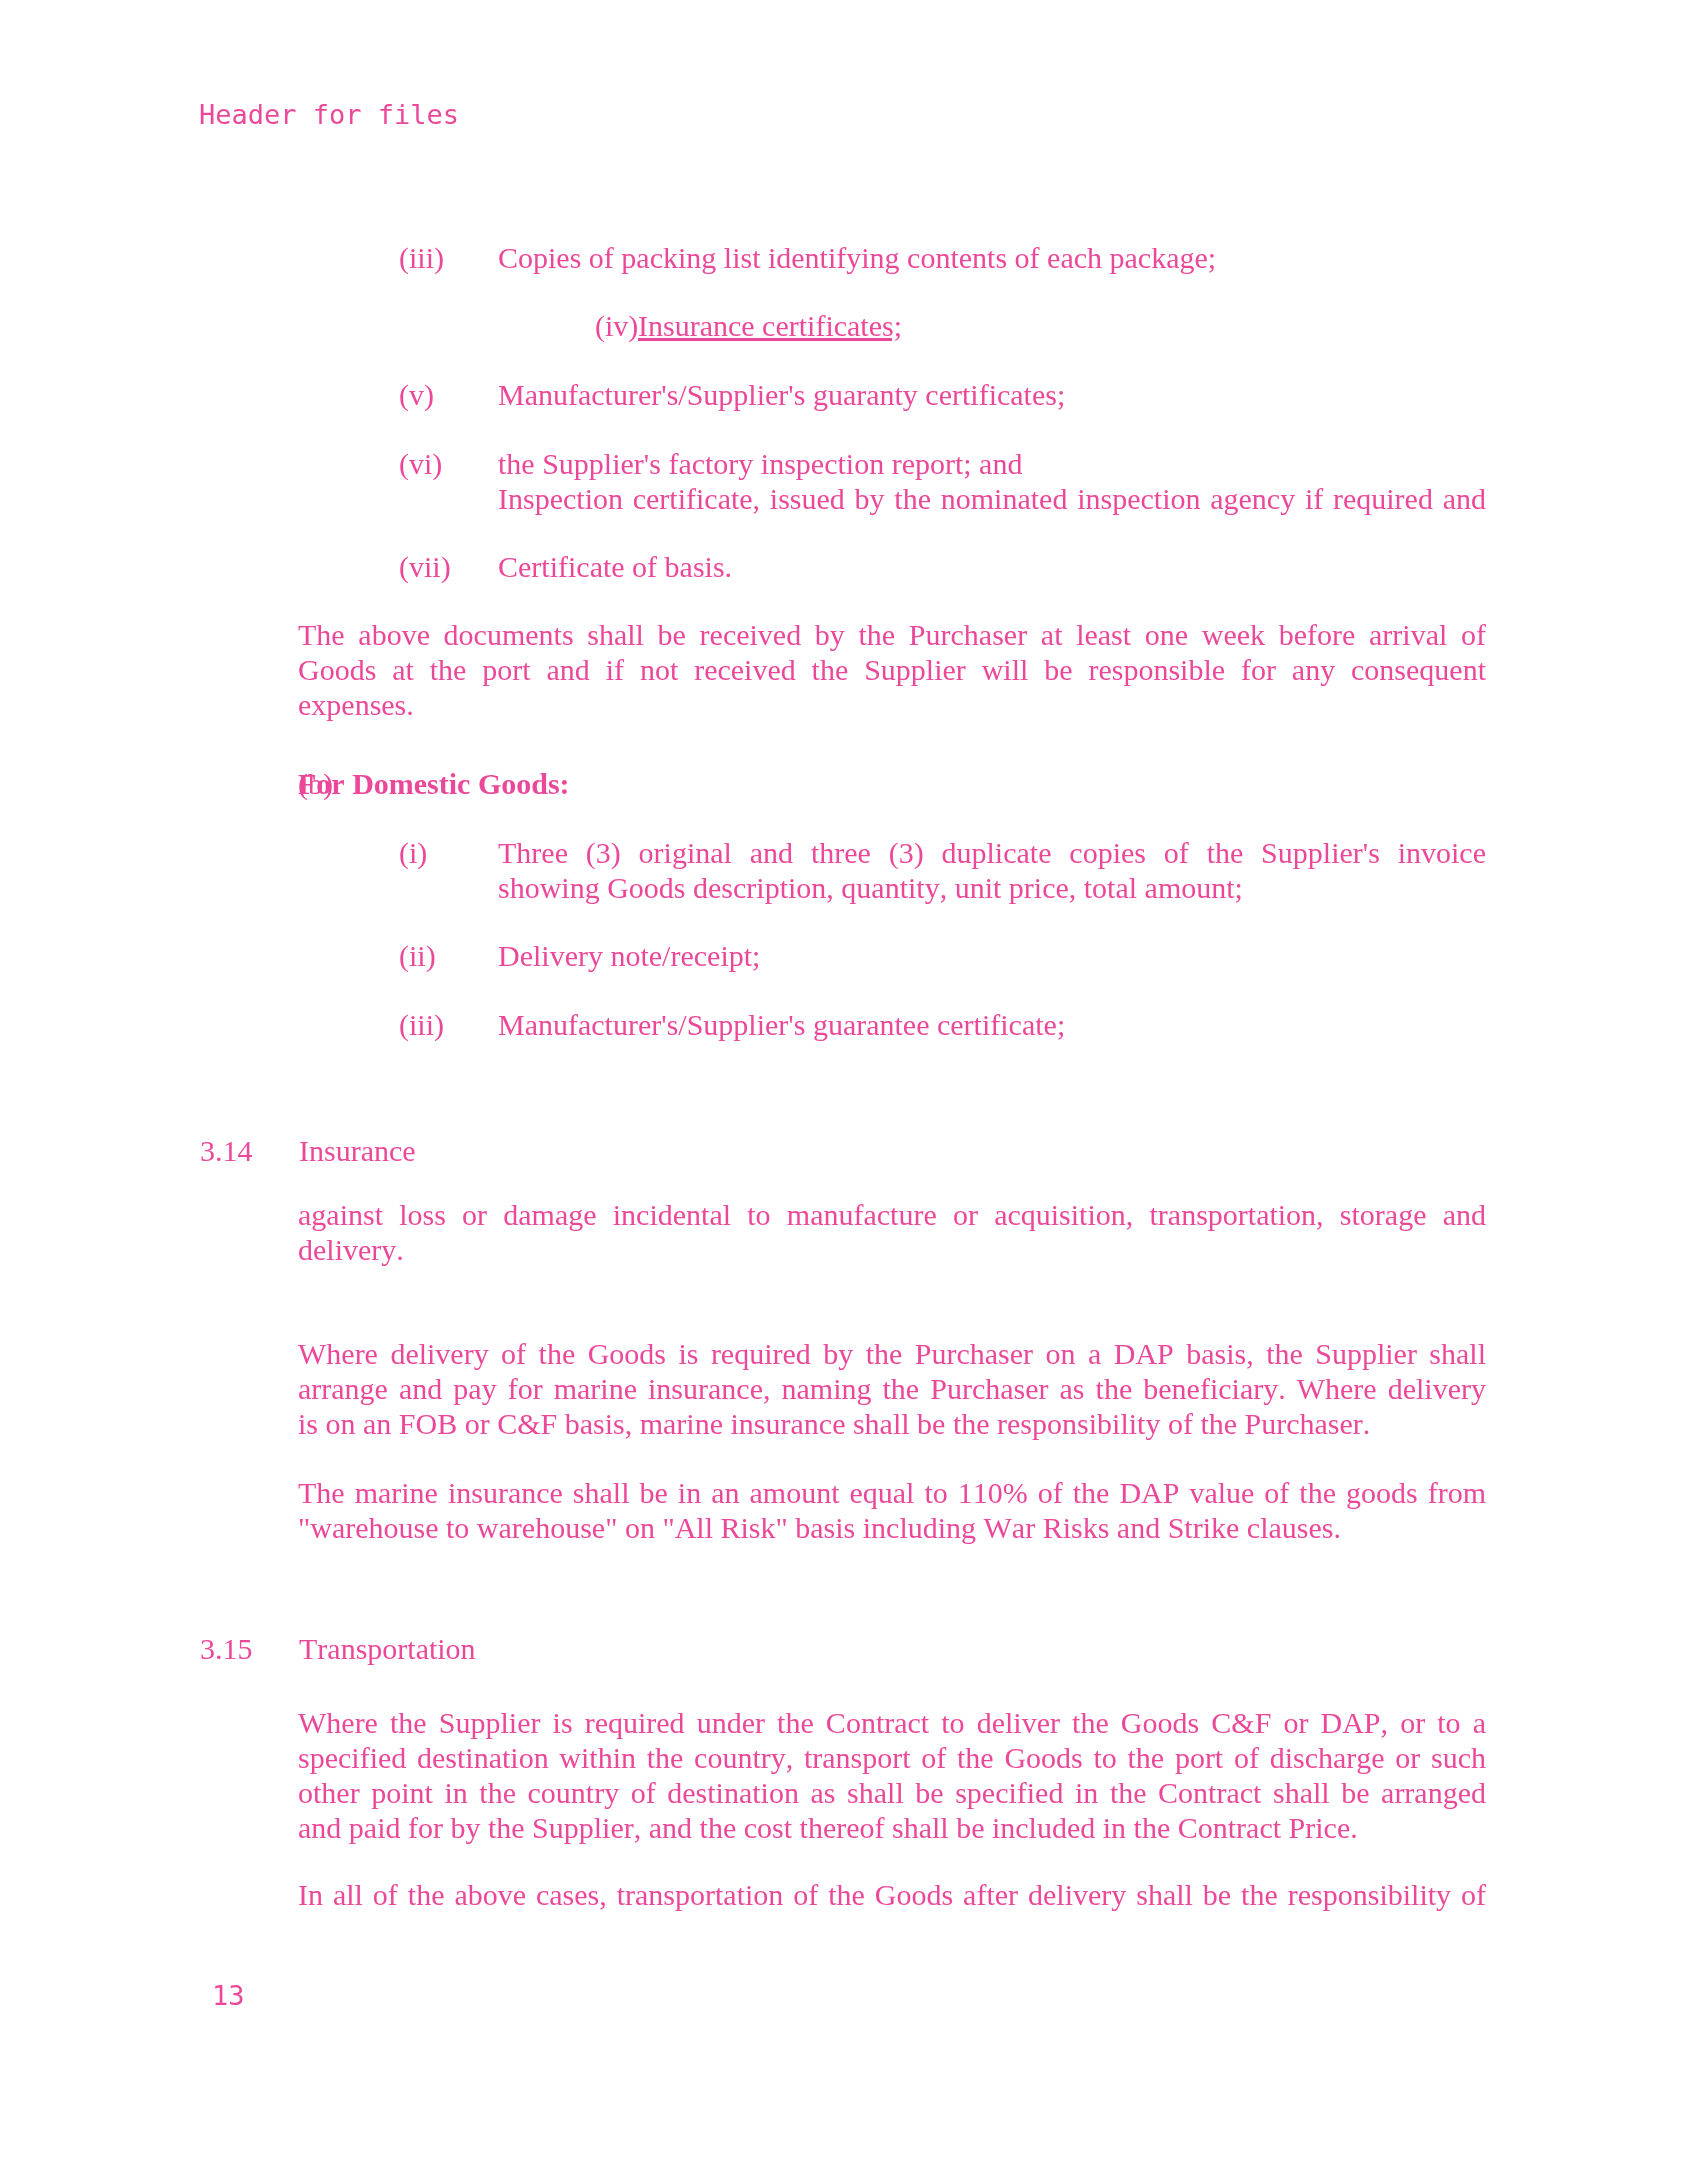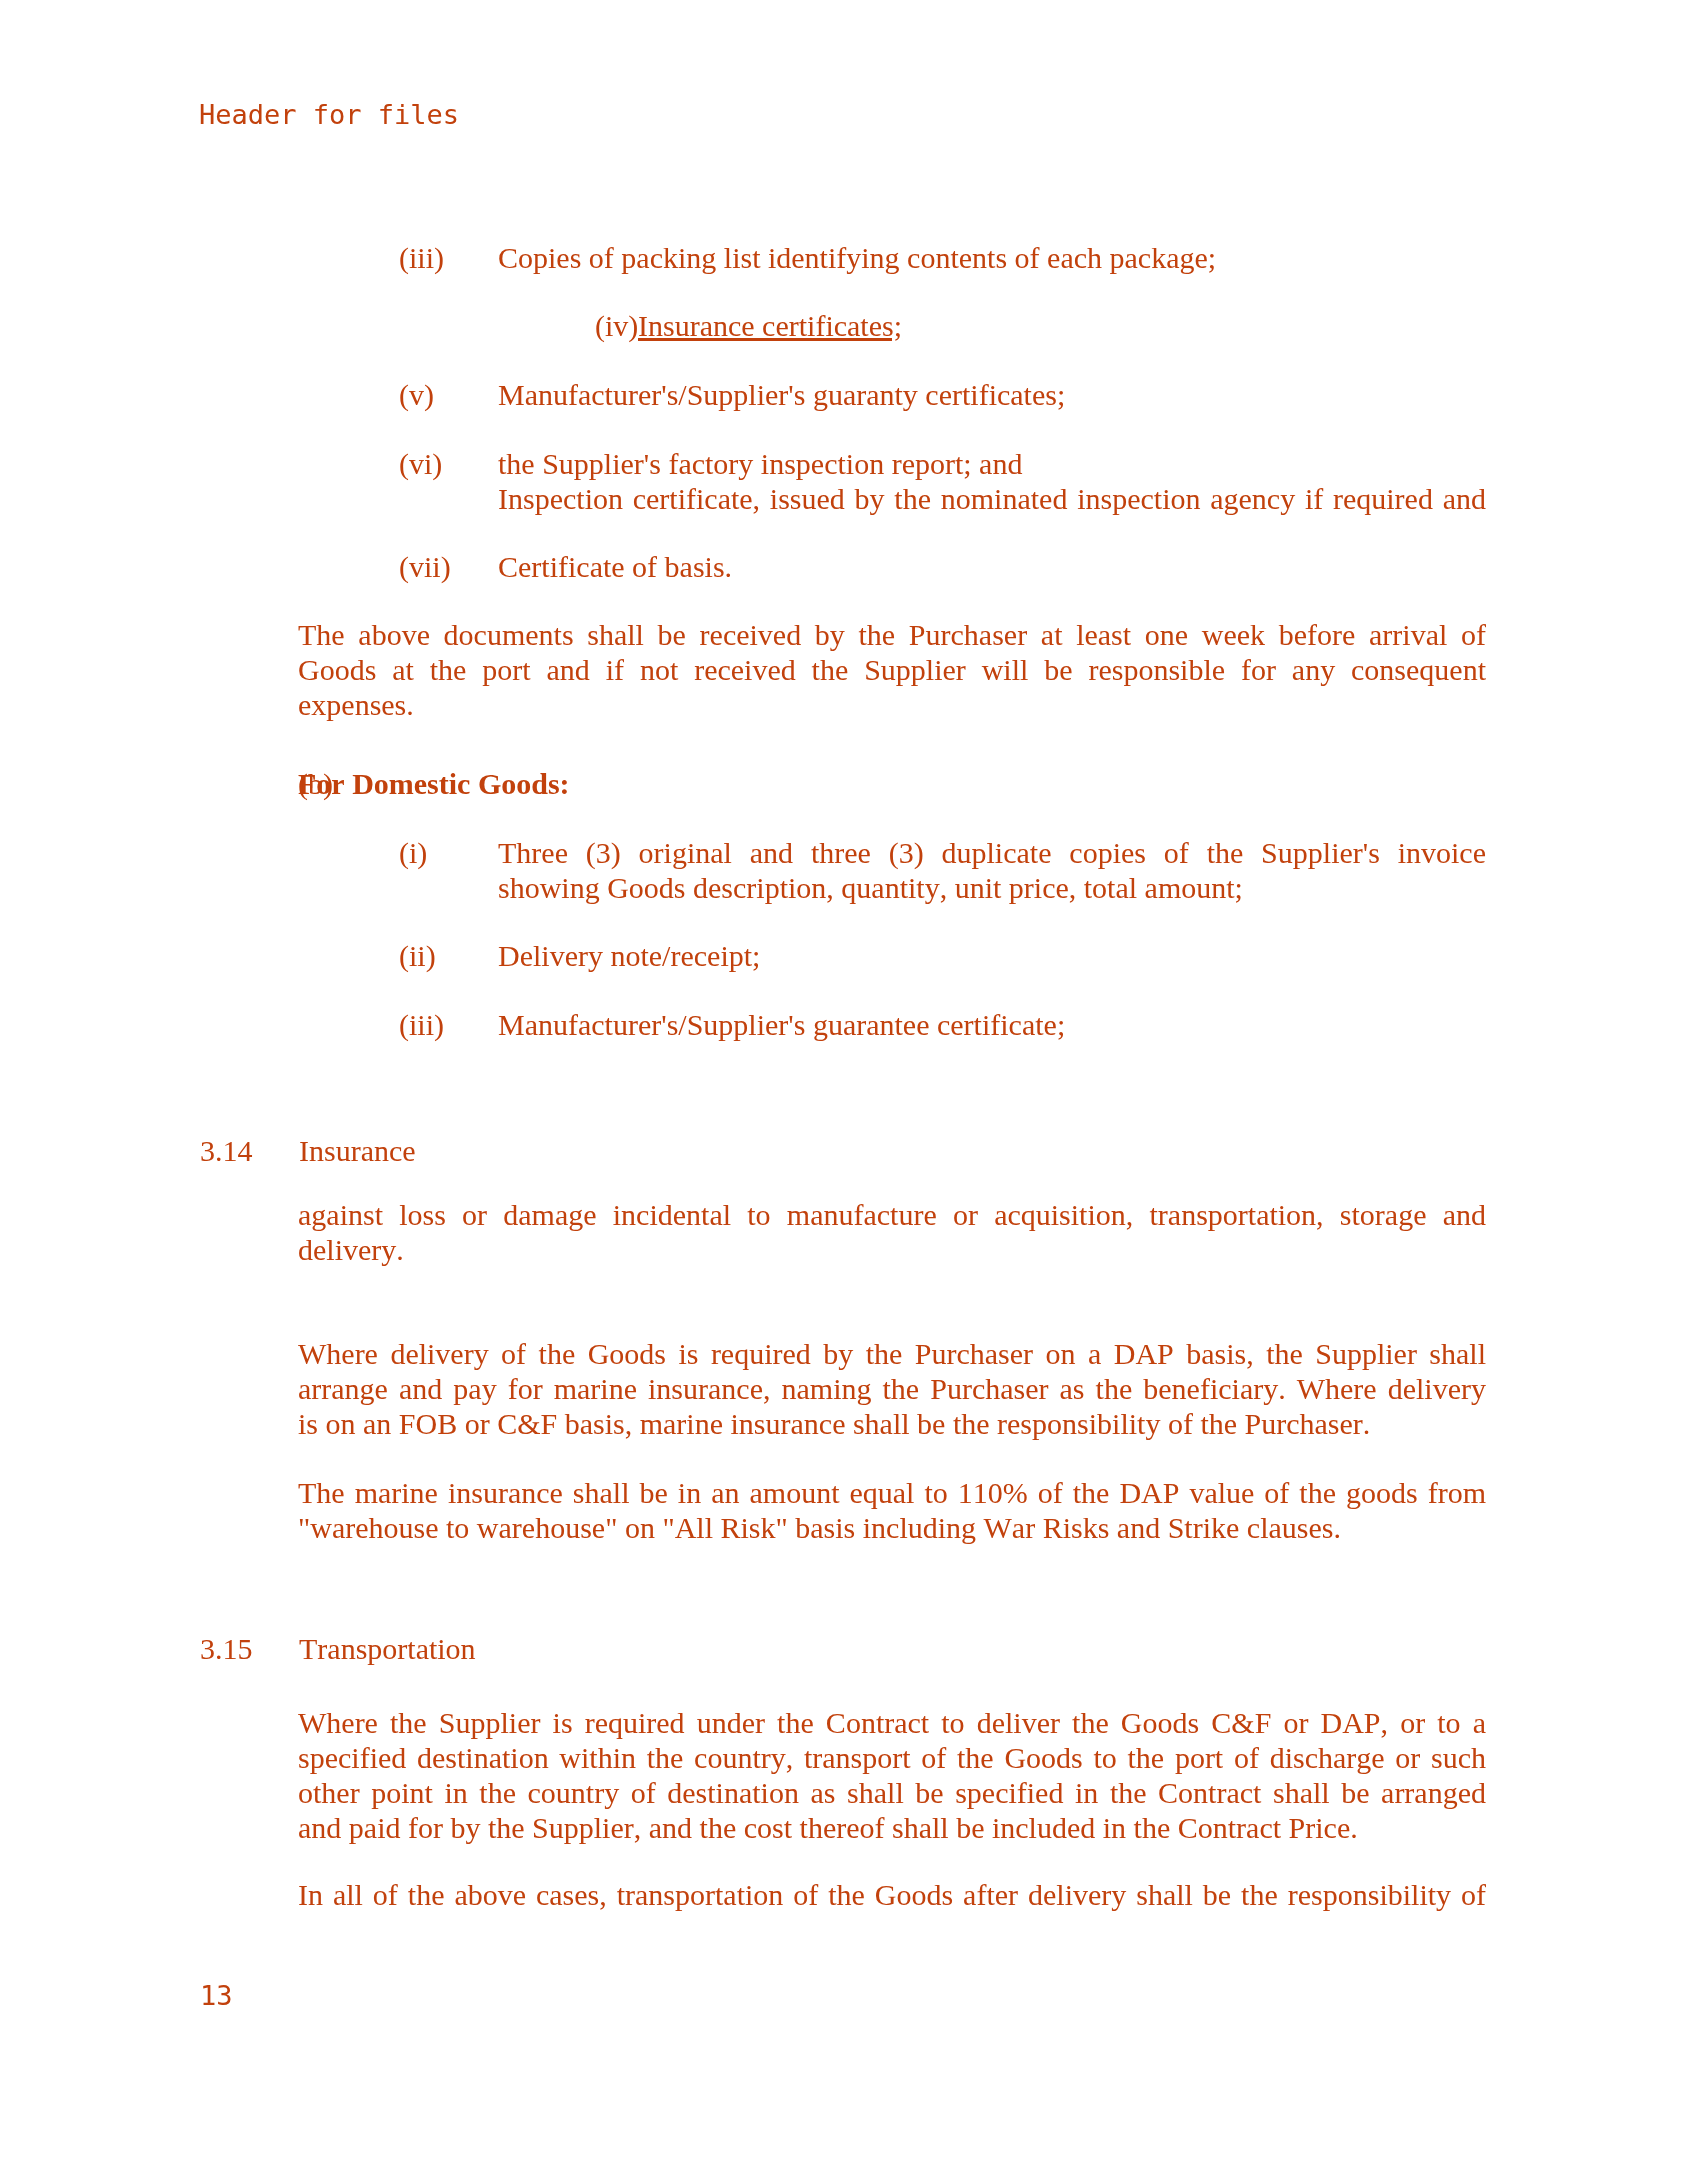--- a/index.html
+++ b/index.html
@@ -1,35 +1,35 @@
 <!DOCTYPE html>
 <html style="font-size:10.6px"><head>
 <meta charset="utf-8">
 <style>
   html,body{margin:0;padding:0;background:#ffffff;}
   .page{
     position:relative;
     width:1687px;
     height:2183px;
     background:#ffffff;
-    color:#c2410c;
+    color:#ec4899;
     font-family:"Liberation Serif","DejaVu Serif",serif;
     font-size:30px;
     line-height:35px;
     font-kerning:none;
     overflow:hidden;
   }
   .mono{
     font-family:"DejaVu Sans Mono","Liberation Mono",monospace;
     font-size:27px;
     line-height:32px;
   }
   .blk{position:absolute;}
   .hdr{left:199px;top:99px;}
-  .pagenum{left:200px;top:1980px;}
+  .pagenum{left:212px;top:1980px;}
   
   .item{left:399px;width:1087px;}
   .item .txt{margin-left:99px;}
   
   .item-iv{left:595px;width:890px;}
   .item-iv .txt{margin-left:43px;text-decoration:underline;}
   
   .para{left:298px;width:1188px;}
   
   .brow{left:298px;width:1188px;}

